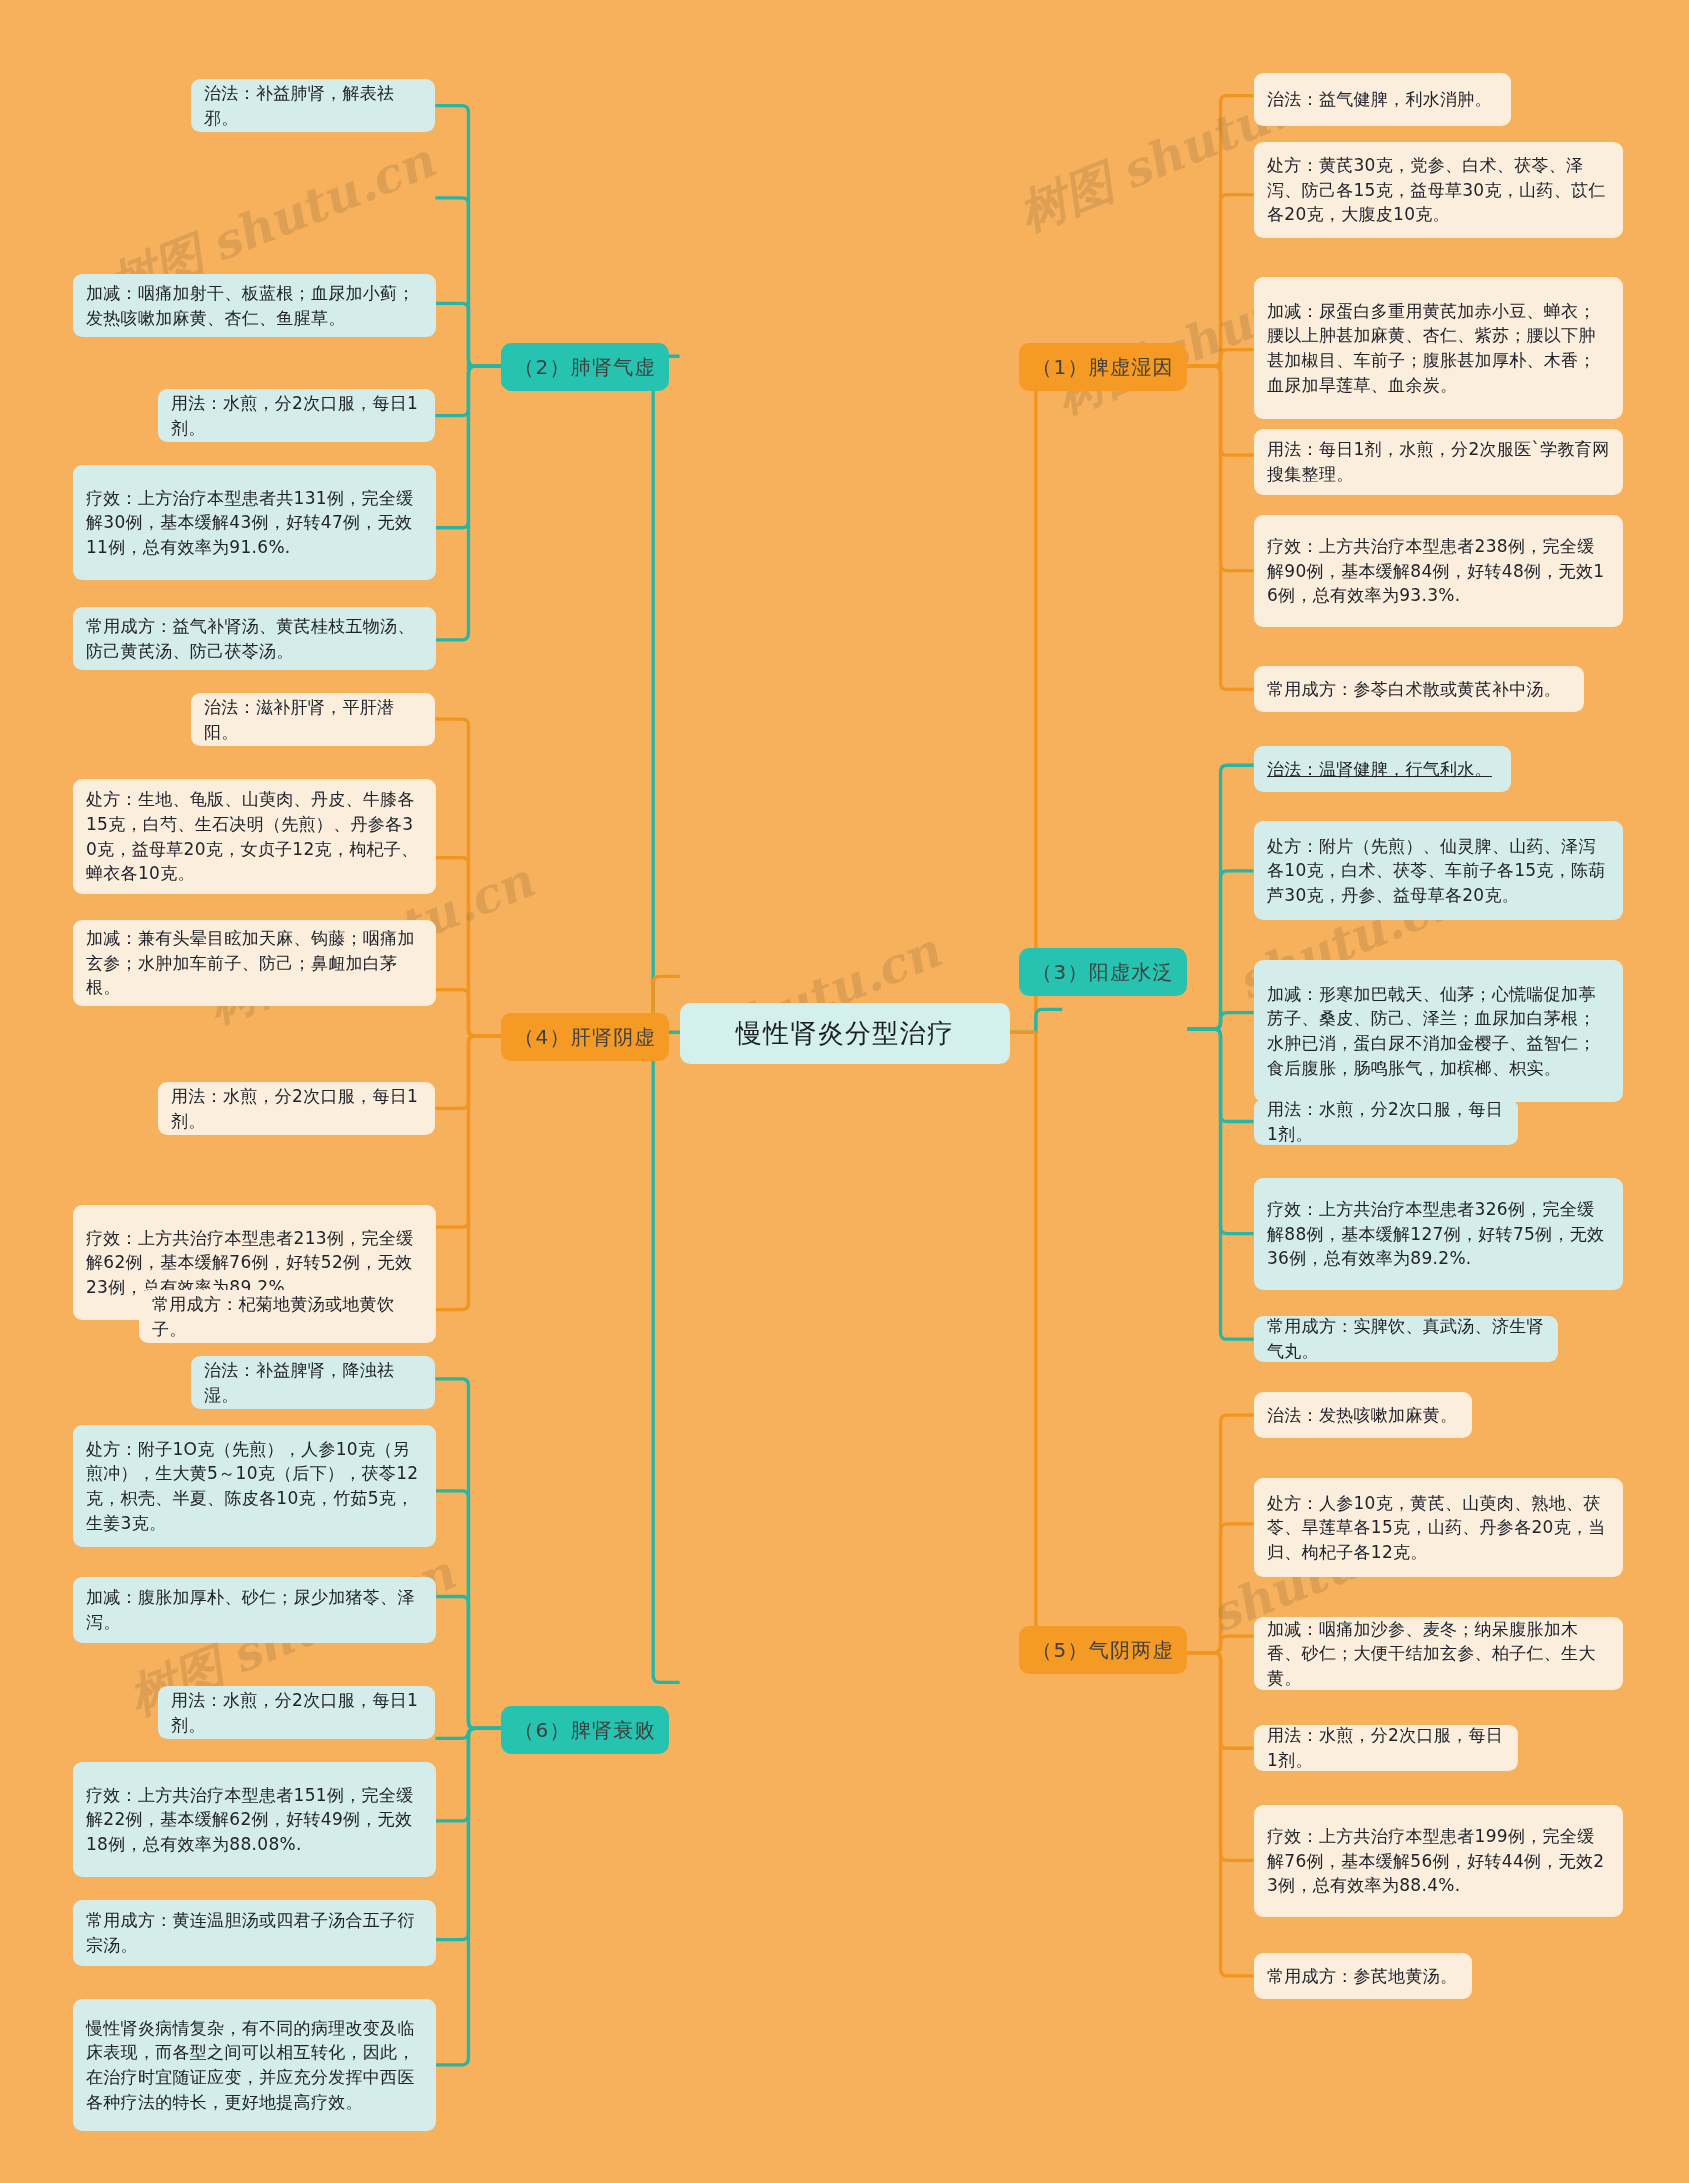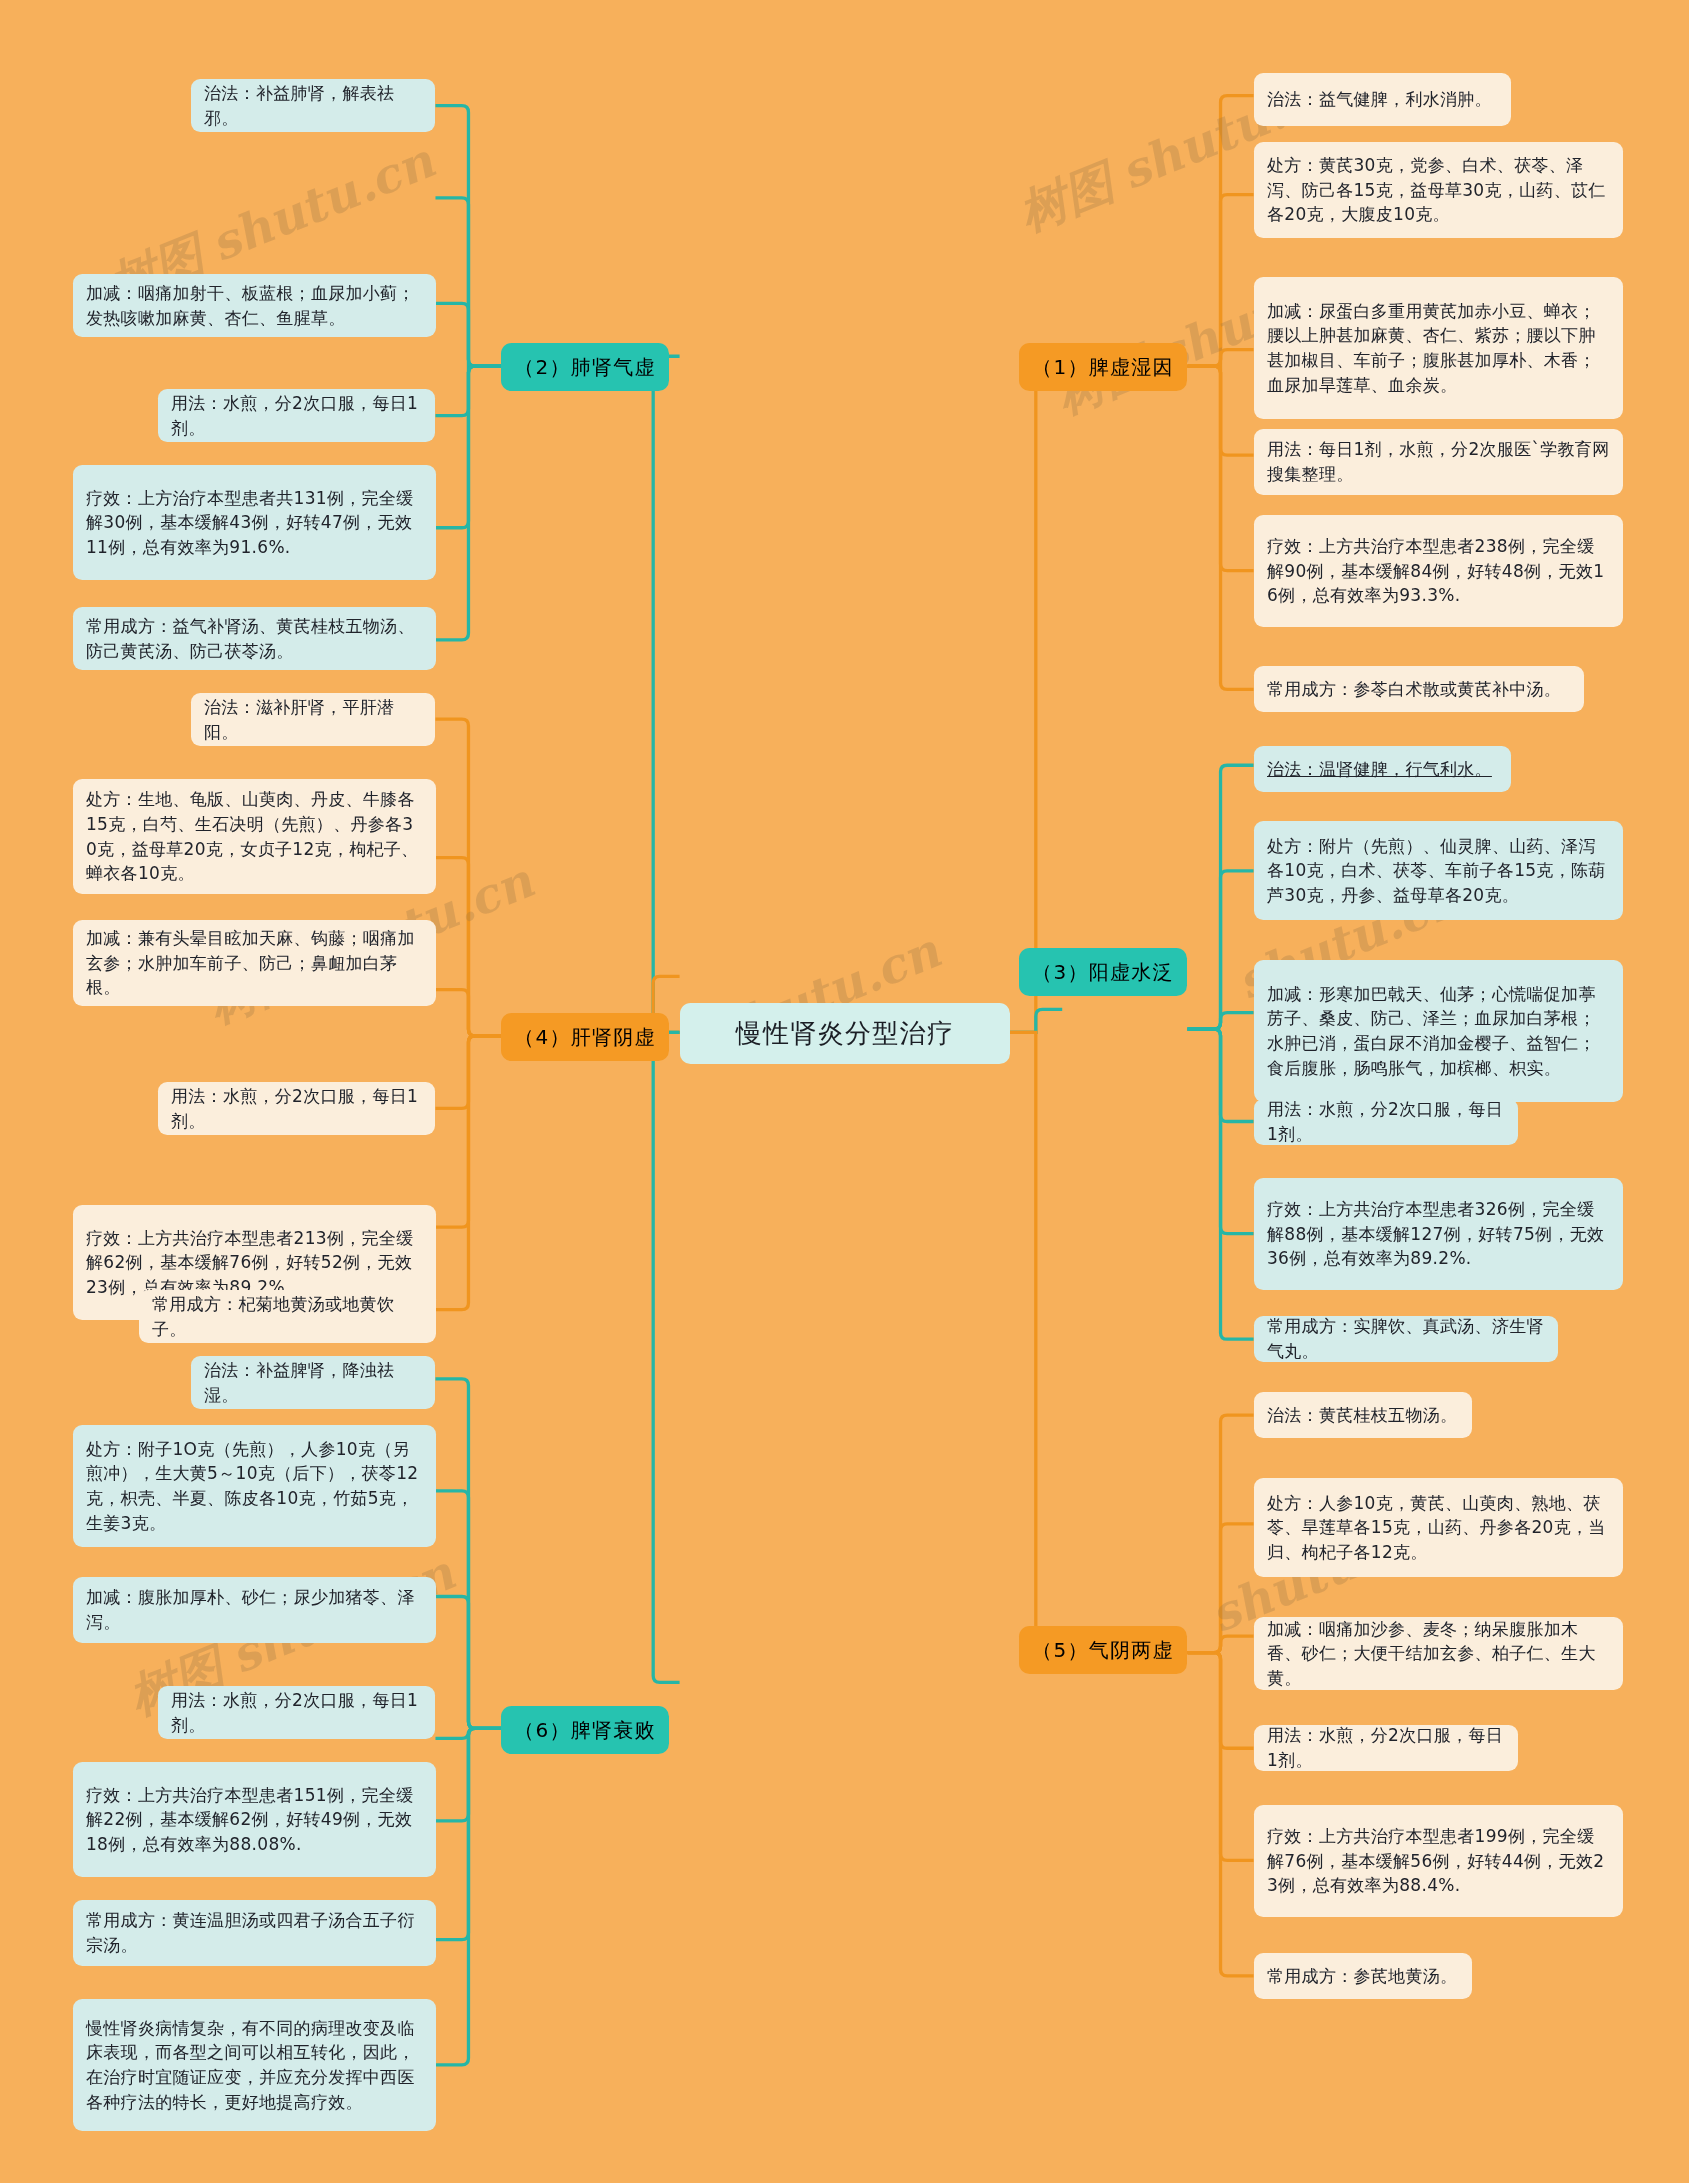--- a/index.html
+++ b/index.html
@@ -50,21 +50,21 @@
   }
   .leaf-teal { background: #d4ecea; }
   .leaf-cream { background: #fbeedc; }
 
   .branch {
     position: absolute;
     border-radius: 10.6px;
     padding: 9.2px 17px;
     font-size: 20px;
     font-weight: 500;
-    color: #000000;
+    color: #404040;
     letter-spacing: 1.3px;
     text-align: center;
     display: flex;
     align-items: center;
     justify-content: center;
     white-space: nowrap;
   }
   .br-teal { background: #26c3b0; }
   .br-orange { background: #f59a24; }
 
@@ -187,21 +187,21 @@
 
   <div class="branch br-teal" style="left:1019px; top:948px; width:168px; height:48px;">（3）阳虚水泛</div>
   <div class="node leaf-teal" style="left:1254px; top:746px; width:257px; height:46px;text-decoration:underline;">治法：温肾健脾，行气利水。</div>
   <div class="node leaf-teal" style="left:1254px; top:821px; width:369px; height:99px;">处方：附片（先煎）、仙灵脾、山药、泽泻各10克，白术、茯苓、车前子各15克，陈葫芦30克，丹参、益母草各20克。</div>
   <div class="node leaf-teal" style="left:1254px; top:960px; width:369px; height:142px;">加减：形寒加巴戟天、仙茅；心慌喘促加葶苈子、桑皮、防己、泽兰；血尿加白茅根；水肿已消，蛋白尿不消加金樱子、益智仁；食后腹胀，肠鸣胀气，加槟榔、枳实。</div>
   <div class="node leaf-teal" style="left:1254px; top:1099px; width:264px; height:46px;">用法：水煎，分2次口服，每日1剂。</div>
   <div class="node leaf-teal" style="left:1254px; top:1178px; width:369px; height:112px;">疗效：上方共治疗本型患者326例，完全缓解88例，基本缓解127例，好转75例，无效36例，总有效率为89.2%.</div>
   <div class="node leaf-teal" style="left:1254px; top:1316px; width:304px; height:46px;">常用成方：实脾饮、真武汤、济生肾气丸。</div>
 
   <div class="branch br-orange" style="left:1019px; top:1626px; width:168px; height:48px;">（5）气阴两虚</div>
-  <div class="node leaf-cream" style="left:1254px; top:1392px; width:218px; height:46px;">治法：黄芪桂枝五物汤。</div>
+  <div class="node leaf-cream" style="left:1254px; top:1392px; width:218px; height:46px;">治法：发热咳嗽加麻黄。</div>
   <div class="node leaf-cream" style="left:1254px; top:1478px; width:369px; height:99px;">处方：人参10克，黄芪、山萸肉、熟地、茯苓、旱莲草各15克，山药、丹参各20克，当归、枸杞子各12克。</div>
   <div class="node leaf-cream" style="left:1254px; top:1617px; width:369px; height:73px;">加减：咽痛加沙参、麦冬；纳呆腹胀加木香、砂仁；大便干结加玄参、柏子仁、生大黄。</div>
   <div class="node leaf-cream" style="left:1254px; top:1725px; width:264px; height:46px;">用法：水煎，分2次口服，每日1剂。</div>
   <div class="node leaf-cream" style="left:1254px; top:1805px; width:369px; height:112px;">疗效：上方共治疗本型患者199例，完全缓解76例，基本缓解56例，好转44例，无效23例，总有效率为88.4%.</div>
   <div class="node leaf-cream" style="left:1254px; top:1953px; width:218px; height:46px;">常用成方：参芪地黄汤。</div>
 
 </div>
 
 
 </body></html>

